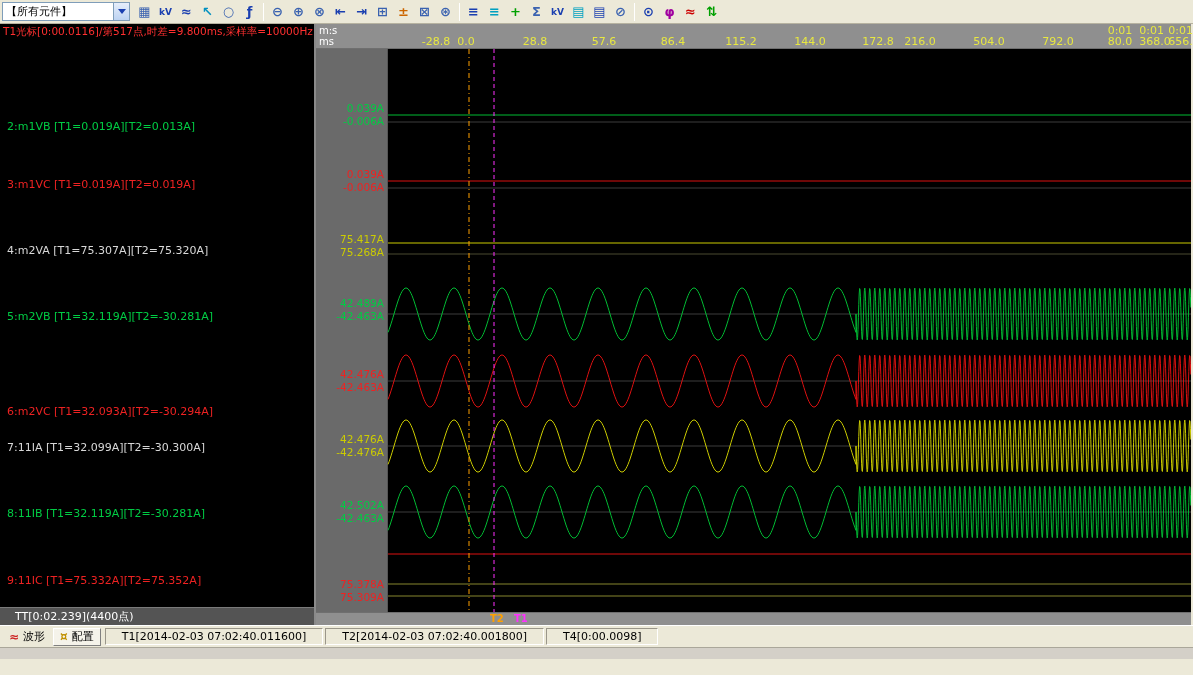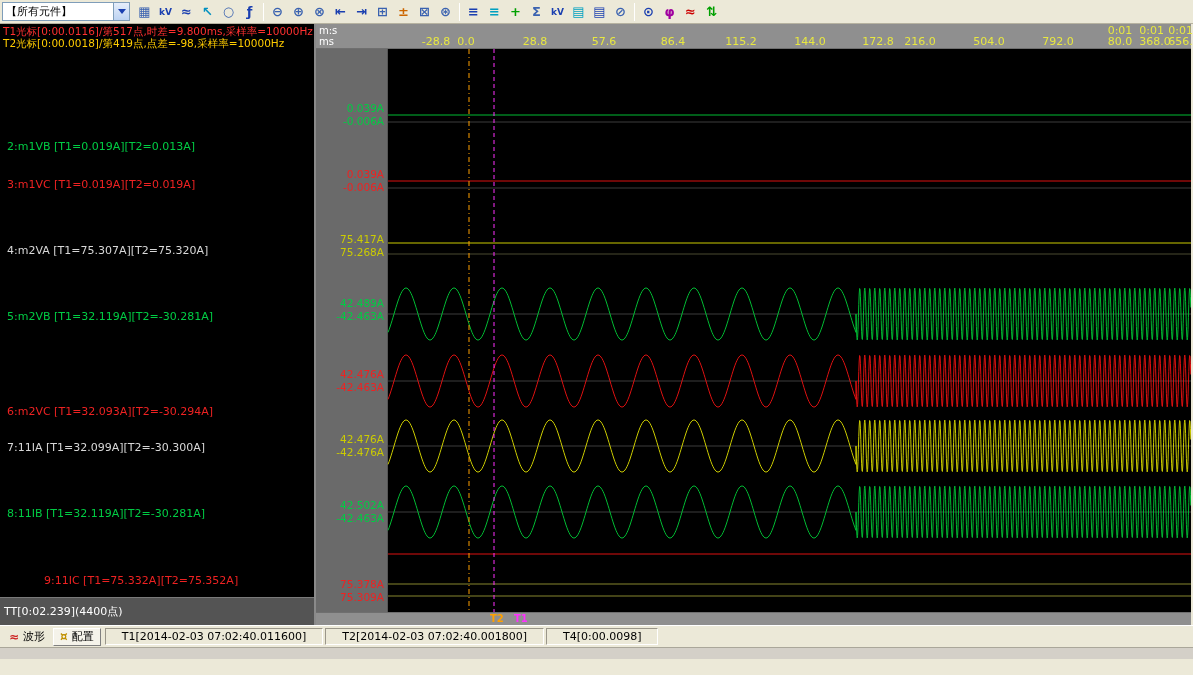--- a/index.html
+++ b/index.html
@@ -23,21 +23,21 @@
   .combo-arrow { width:0; height:0; border-left:4px solid transparent; border-right:4px solid transparent; border-top:5px solid #1a3fb0; }
   .tb-icons { display:flex; align-items:center; margin-left:4px; }
   .tb-icon { width:21px; height:20px; display:flex; align-items:center; justify-content:center; font-size:13px; font-weight:bold; cursor:default; }
   .tb-icon.small-text { font-size:9px; }
   .tb-sep { width:1px; height:18px; background:#b0ac9a; border-right:1px solid #ffffff; margin:0 3px; }
   
   .main { display:flex; height:601px; }
   .left-panel { width:316px; background:#000; position:relative; border-right:2px solid #8a8a8a; overflow:hidden; }
   .lp-line { position:absolute; left:3px; font-size:10.5px; line-height:12px; white-space:nowrap; }
   .lp-channel { position:absolute; left:7px; font-size:11px; white-space:nowrap; }
-  .lp-footer { position:absolute; left:0; right:0; bottom:0; height:28px; background:#545454; border-top:1px solid #7a7a7a; color:#fff; display:flex; align-items:center; padding-left:4px; font-size:11px; }
+  .lp-footer { position:absolute; left:0; right:0; bottom:0; height:18px; background:#545454; border-top:1px solid #7a7a7a; color:#fff; display:flex; align-items:center; padding-left:15px; font-size:11px; }
   .wave-area { position:relative; width:875px; background:#000; }
   .axis { position:absolute; top:0; left:0; right:0; height:25px; background:#8f8f8f; border-bottom:1px solid #6f6f6f; }
   .axis-unit { position:absolute; left:3px; top:1px; color:#ffffff; font-size:10px; line-height:11px; }
   .tick { position:absolute; bottom:1px; transform:translateX(-50%); color:#e8e840; font-size:11px; line-height:11px; text-align:left; white-space:nowrap; }
   .plot { position:absolute; top:25px; left:0; width:875px; height:563px; background:#000; }
   .gutter { position:absolute; left:0; top:0; bottom:0; width:72px; background:#6a6a6a; border-right:1px solid #565656; }
   .gval { position:absolute; left:0; width:68px; text-align:right; font-size:10.5px; line-height:13px; white-space:nowrap; }
   svg.traces { position:absolute; top:0; left:0; }
   .bottom-strip { position:absolute; bottom:0; left:0; right:0; height:13px; background:#8f8f8f; border-top:1px solid #6f6f6f; }
   .cursor-label { position:absolute; top:0; font-size:10px; font-weight:bold; line-height:12px;margin-left:28px; }
@@ -96,29 +96,28 @@
       </div>
   </div>
 
   <div class="main">
 
     <div class="left-panel" id="left-panel">
       <div class="lp-footer">
         <span>TT[0:02.239](4400点)</span>
       </div>
     <div class="lp-line" style="top: 1px; color: rgb(255, 48, 48);">T1光标[0:00.0116]/第517点,时差=9.800ms,采样率=10000Hz</div>
-        <div class="lp-line" style="top: 13px; color: rgb(255, 204, 0);">T2光标[0:00.0018]/第419点,点差=-98,采样率=10000Hz</div>
-        <div class="lp-channel" style="top: 96px; color: rgb(0, 204, 68); margin-top: 20px;">2:m1VB [T1=0.019A][T2=0.013A]</div>
+        <div class="lp-channel" style="top: 96px; color: rgb(0, 204, 68);">2:m1VB [T1=0.019A][T2=0.013A]</div>
         <div class="lp-channel" style="top: 154px; color: rgb(238, 34, 34);">3:m1VC [T1=0.019A][T2=0.019A]</div>
         <div class="lp-channel" style="top: 220px; color: rgb(216, 216, 216);">4:m2VA [T1=75.307A][T2=75.320A]</div>
         <div class="lp-channel" style="top: 286px; color: rgb(0, 204, 68);">5:m2VB [T1=32.119A][T2=-30.281A]</div>
         <div class="lp-channel" style="top: 352px; color: rgb(238, 34, 34); margin-top: 29px;">6:m2VC [T1=32.093A][T2=-30.294A]</div>
         <div class="lp-channel" style="top: 417px; color: rgb(216, 216, 216);">7:11IA [T1=32.099A][T2=-30.300A]</div>
         <div class="lp-channel" style="top: 483px; color: rgb(0, 204, 68);">8:11IB [T1=32.119A][T2=-30.281A]</div>
-        <div class="lp-channel" style="top: 550px; color: rgb(238, 34, 34); margin-left: 37px;">9:11IC [T1=75.332A][T2=75.352A]</div>
+        <div class="lp-channel" style="top: 550px; color: rgb(238, 34, 34);">9:11IC [T1=75.332A][T2=75.352A]</div>
       </div>
 
     <div class="wave-area">
       <div class="axis" id="axis">
         <div class="axis-unit">
           <div>m:s</div>
           <div>ms</div>
         </div>
       <div class="tick" style="left: 120px;">
             <div>-28.8</div>

